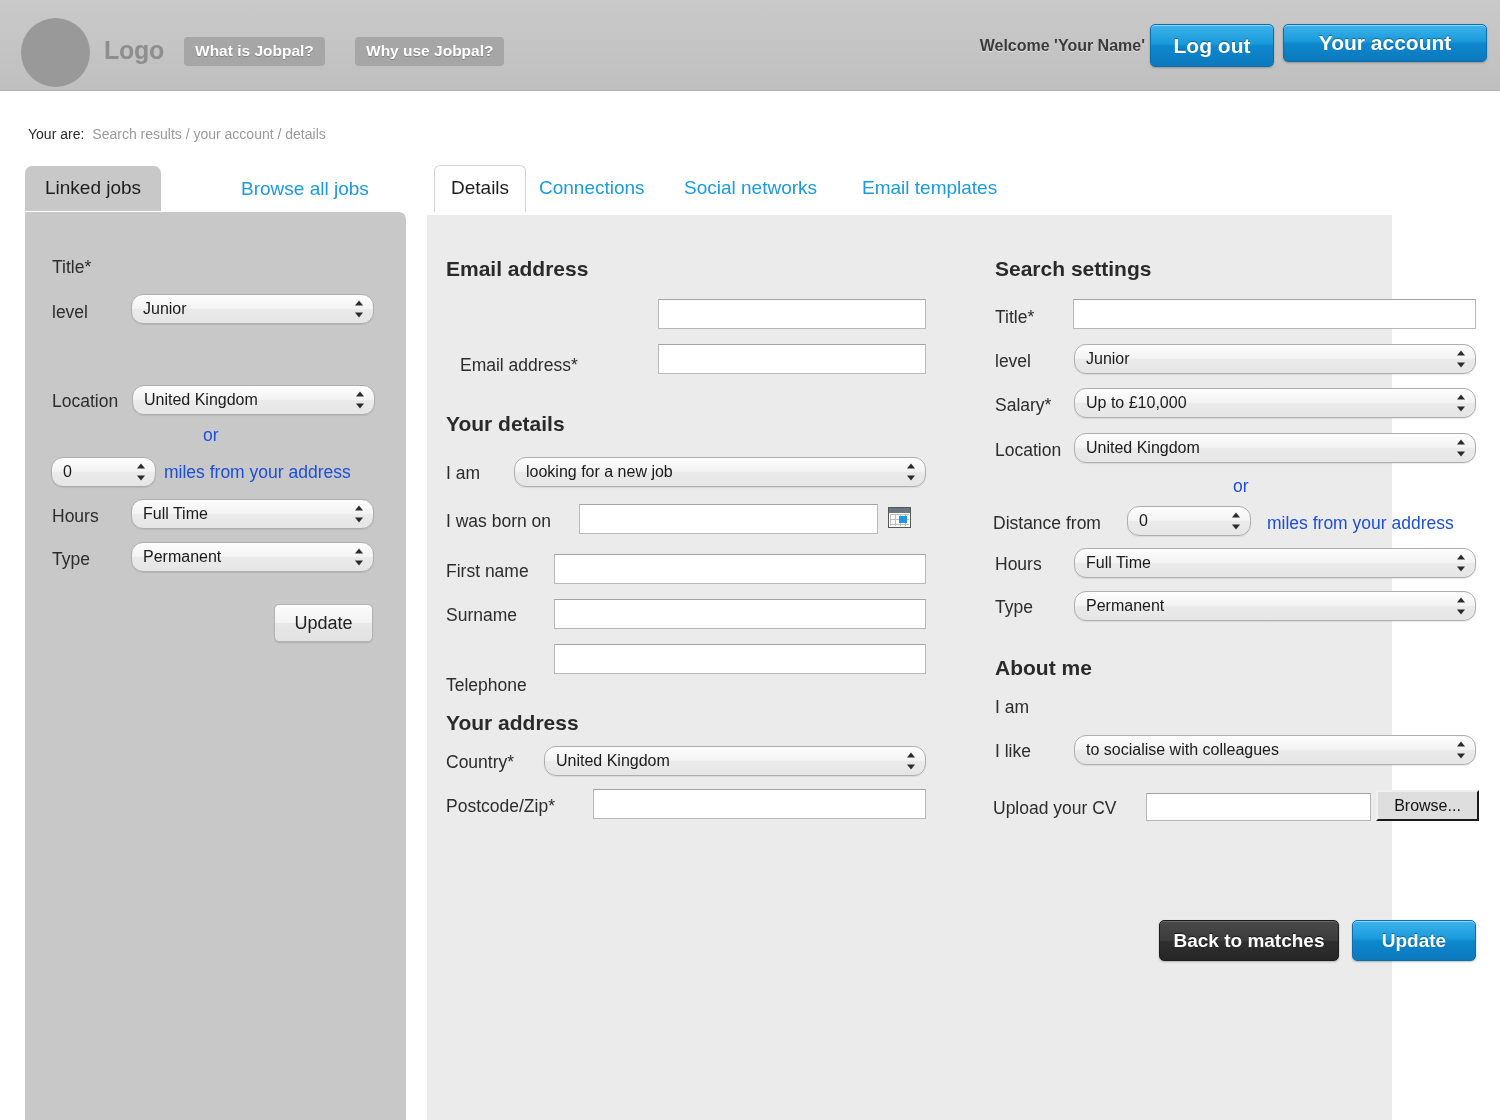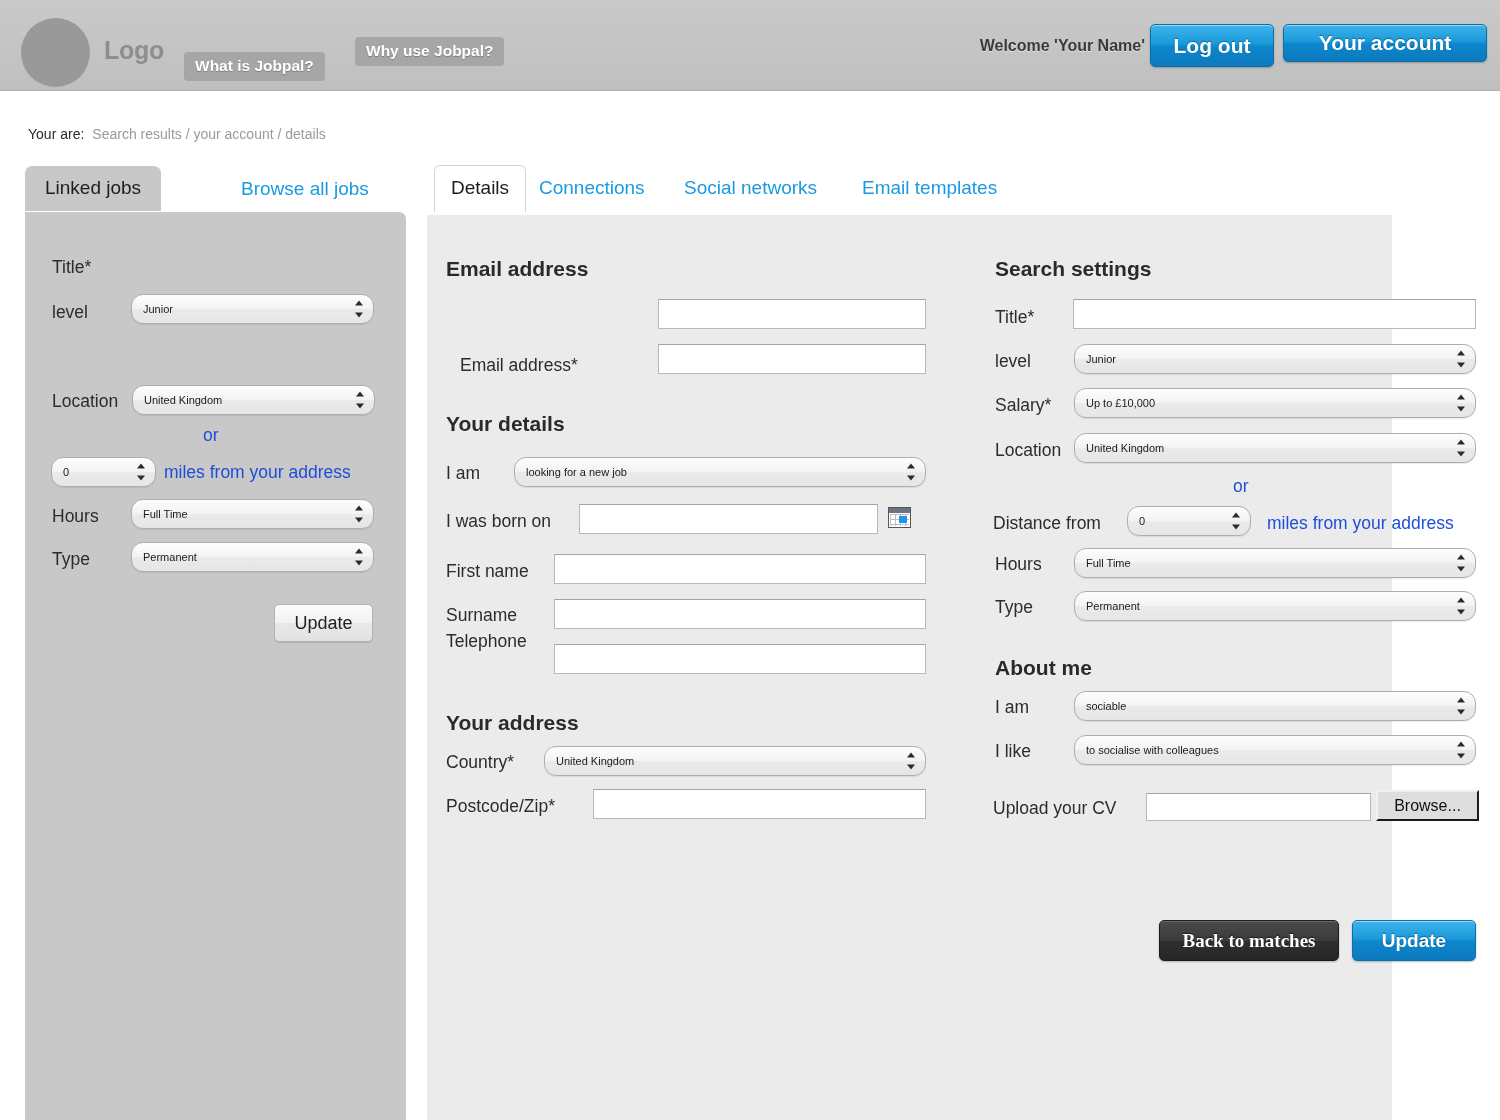--- a/index.html
+++ b/index.html
@@ -32,21 +32,21 @@
     position: absolute; top: 37px;
     background: #a6a6a6;
     color: #ffffff;
     font-size: 15.5px; font-weight: bold;
     padding: 5px 11px 6px 11px;
     border-radius: 4px;
     text-shadow: 0 1px 1px rgba(0,0,0,0.25);
     white-space: nowrap;
     cursor: pointer;
   }
-  #nav-what { left: 184px; margin-top: 15px; }
+  #nav-what { left: 184px; }
   #nav-why  { left: 355px; }
 
   .welcome {
     position: absolute; right: 355px; top: 37px;
     font-size: 16px; font-weight: bold; color: #3a3a3a;
     white-space: nowrap;
     text-shadow: 0 1px 0 rgba(255,255,255,0.5);
   }
   .btn-blue {
     position: absolute;
@@ -102,21 +102,21 @@
     font-size: 17.5px; color: #2c2c2c;
     white-space: nowrap;
   }
 
   
   .sel {
     position: absolute;
     background: linear-gradient(to bottom, #fdfdfd 0%, #f3f3f3 48%, #eaeaea 52%, #e6e6e6 100%);
     border: 1px solid #aeaeae;
     border-radius: 12px;
-    font-size: 11px;
+    font-size: 16px;
     color: #1a1a1a;
     display: flex; align-items: center;
     padding-left: 11px;
     white-space: nowrap; overflow: hidden;
     box-shadow: 0 1px 1px rgba(0,0,0,0.08);
     cursor: pointer;
   }
   .sel .arrows {
     position: absolute; right: 9px; top: 50%;
     transform: translateY(-50%);
@@ -353,21 +353,21 @@
     <div class="cal-grid"></div>
     <div class="cal-sel"></div>
   </div>
 
   <div class="lp-label" style="left:19px; top:346px;">First name</div>
   <input class="txt" style="left: 127px; top: 339px; width: 372px; height: 30px;" value="">
 
   <div class="lp-label" style="left:19px; top:390px;">Surname</div>
   <input class="txt" style="left: 127px; top: 384px; width: 372px; height: 30px;" value="">
 
-  <div class="lp-label" style="left:19px; top:416px;">Telephone</div>
+  <div class="lp-label" style="left:19px; top:460px;">Telephone</div>
   <input class="txt" style="left: 127px; top: 429px; width: 372px; height: 30px;" value="">
 
   <div class="sec-title" style="left:19px; top:496px;">Your address</div>
 
   <div class="lp-label" style="left:19px; top:537px;">Country*</div>
   <div class="sel" style="left:117px; top:531px; width:382px; height:30px;">
     <span>United Kingdom</span>
     <span class="arrows">
         <i class="up"></i>
         <i class="down"></i>
@@ -435,36 +435,29 @@
     <span>Permanent</span>
     <span class="arrows">
         <i class="up"></i>
         <i class="down"></i>
       </span>
   </div>
 
   <div class="sec-title" style="left:568px; top:441px;">About me</div>
 
   <div class="lp-label" style="left:568px; top:482px;">I am</div>
-  <div class="sel" style="left:647px; top:476px; width:402px; height:30px;">
-    <span>sociable</span>
-    <span class="arrows">
-        <i class="up"></i>
-        <i class="down"></i>
-      </span>
-  </div>
 
   <div class="lp-label" style="left:568px; top:526px;">I like</div>
   <div class="sel" style="left:647px; top:520px; width:402px; height:30px;">
     <span>to socialise with colleagues</span>
     <span class="arrows">
         <i class="up"></i>
         <i class="down"></i>
       </span>
   </div>
 
   <div class="lp-label" style="left:566px; top:583px;">Upload your CV</div>
   <input class="txt" style="left: 719px; top: 578px; width: 225px; height: 28px;" value="">
   <div class="btn-os" style="left:949px; top:575px; width:103px; height:31px;">Browse...</div>
 
-  <div class="btn-dark" style="left:732px; top:705px; width:180px; height:41px;font-family:Liberation Serif, serif;">Back to matches</div>
+  <div class="btn-dark" style="left:732px; top:705px; width:180px; height:41px;">Back to matches</div>
   <div class="btn-blue" style="left:925px; top:705px; width:124px; height:41px; font-size:19px;">Update</div>
 </div>
 
 </body></html>

